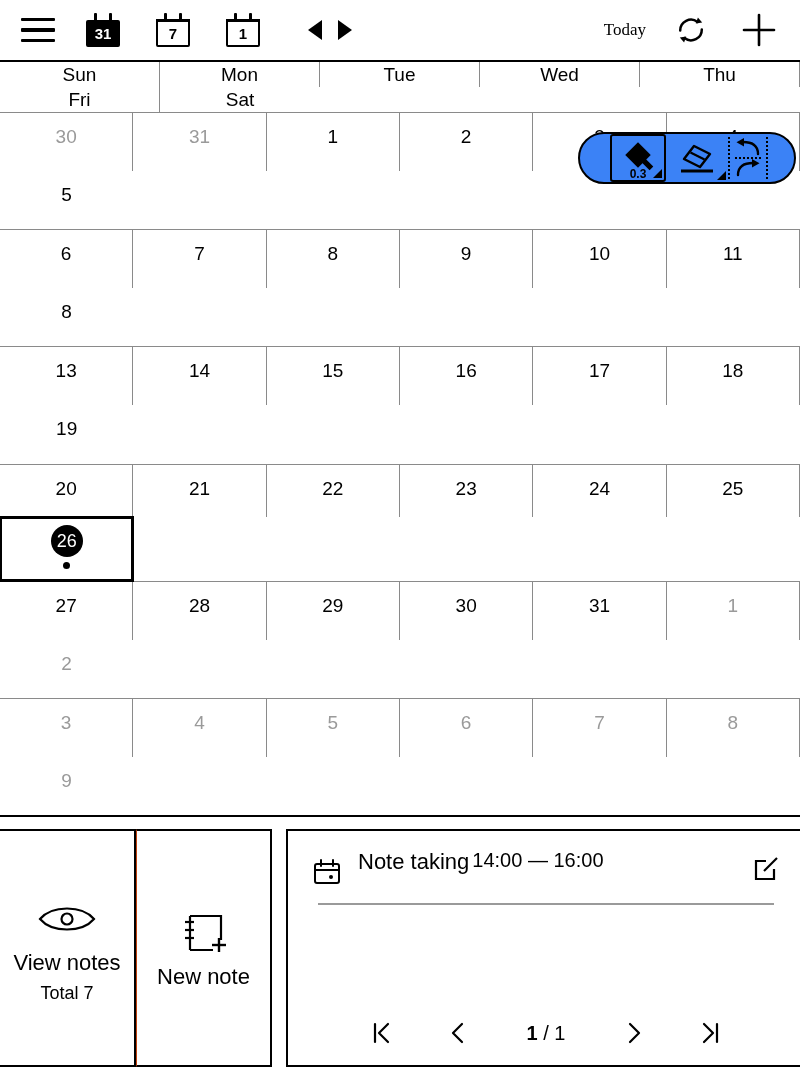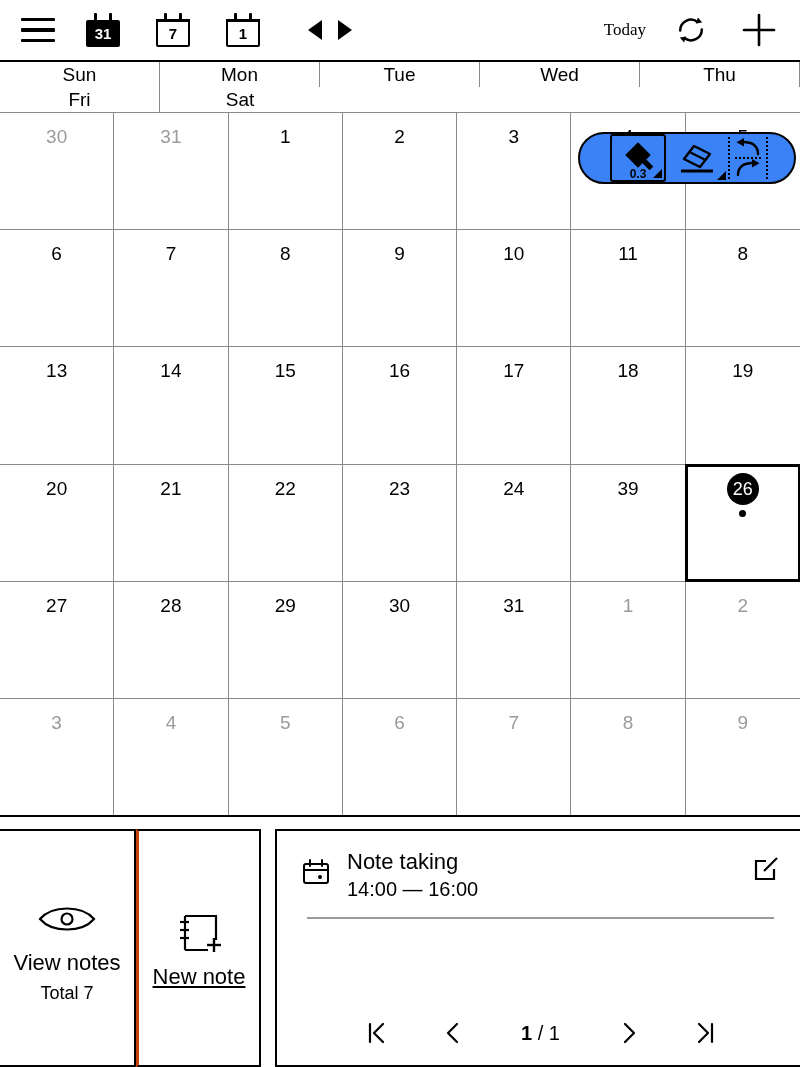--- a/index.html
+++ b/index.html
@@ -109,21 +109,21 @@
   .weekday {
     display: flex; align-items: center; justify-content: center;
     font-size: 19px; color: #000;
     border-right: 1px solid #8a8a8a;
   }
   .weekday:last-child { border-right: none; }
 
   #weeks { flex: 1; display: flex; flex-direction: column; }
   .week-row {
     flex: 1 1 0;
-    display: grid; grid-template-columns: repeat(7, 1fr);
+    display: grid; grid-template-columns: repeat(6, 1fr);
     border-bottom: 1px solid #8a8a8a;
   }
   .week-row:last-child { border-bottom: 2px solid #000; }
   .day-cell {
     position: relative;
     border-right: 1px solid #8a8a8a;
     display: flex; flex-direction: column; align-items: center;
     padding-top: 8px;
   }
   .day-cell:last-child { border-right: none; }
@@ -150,35 +150,35 @@
     flex: 1; display: flex; align-items: stretch;
     padding: 12px 0 0 0; gap: 0;
     position: relative;
   }
   .note-action {
     border: 2px solid #000; border-left: none;
     display: flex; flex-direction: column; align-items: center; justify-content: center;
     background: #fff;
   }
   #view-notes { width: 136px; }
-  #new-note { width: 125px; border-left: 3px solid #c2410c; text-decoration: underline; }
+  #new-note { width: 136px; border-left: 1px solid #c2410c; }
   .na-icon { height: 54px; display: flex; align-items: center; justify-content: center; }
   .na-label { font-size: 22px; margin-top: 4px; }
   .na-sub { font-size: 18px; margin-top: 7px; }
 
   #note-card {
     flex: 1; margin-left: 14px; margin-right: 0;
     border: 2px solid #000; border-right: none;
     display: flex; flex-direction: column;
     padding: 18px 20px 0 24px;
     position: relative;
   }
   #note-head { display: flex; align-items: flex-start; gap: 16px; }
   #note-cal-icon { flex: 0 0 auto; margin-top: 8px; }
-  #note-texts { display: flex; flex-direction: column; gap: 3px; }
+  #note-texts { display: flex; flex-direction: row; gap: 3px; }
   #note-title { font-size: 22px; font-weight: 400; }
   #note-time { font-size: 20px; }
   #note-edit { margin-left: auto; margin-top: 6px; }
   #note-sep { height: 2px; background: #9a9a9a; margin: 16px 6px 0 6px; }
   #note-body { flex: 1; }
   #pager {
     display: flex; align-items: center; justify-content: center; gap: 48px;
     padding-bottom: 18px;
   }
   .pg-btn { display: flex; align-items: center; justify-content: center; width: 28px; height: 28px; }
@@ -393,21 +393,21 @@
           <div class="day-cell">
             <div class="day-num">22</div>
           </div>
           <div class="day-cell">
             <div class="day-num">23</div>
           </div>
           <div class="day-cell">
             <div class="day-num">24</div>
           </div>
           <div class="day-cell">
-            <div class="day-num">39</div>
+            <div class="day-num">25</div>
           </div>
           <div class="day-cell selected">
             <div class="day-num">26</div>
             <div class="event-dot"></div>
           </div>
         </div>
         <div class="week-row">
           <div class="day-cell">
             <div class="day-num">27</div>
           </div>

